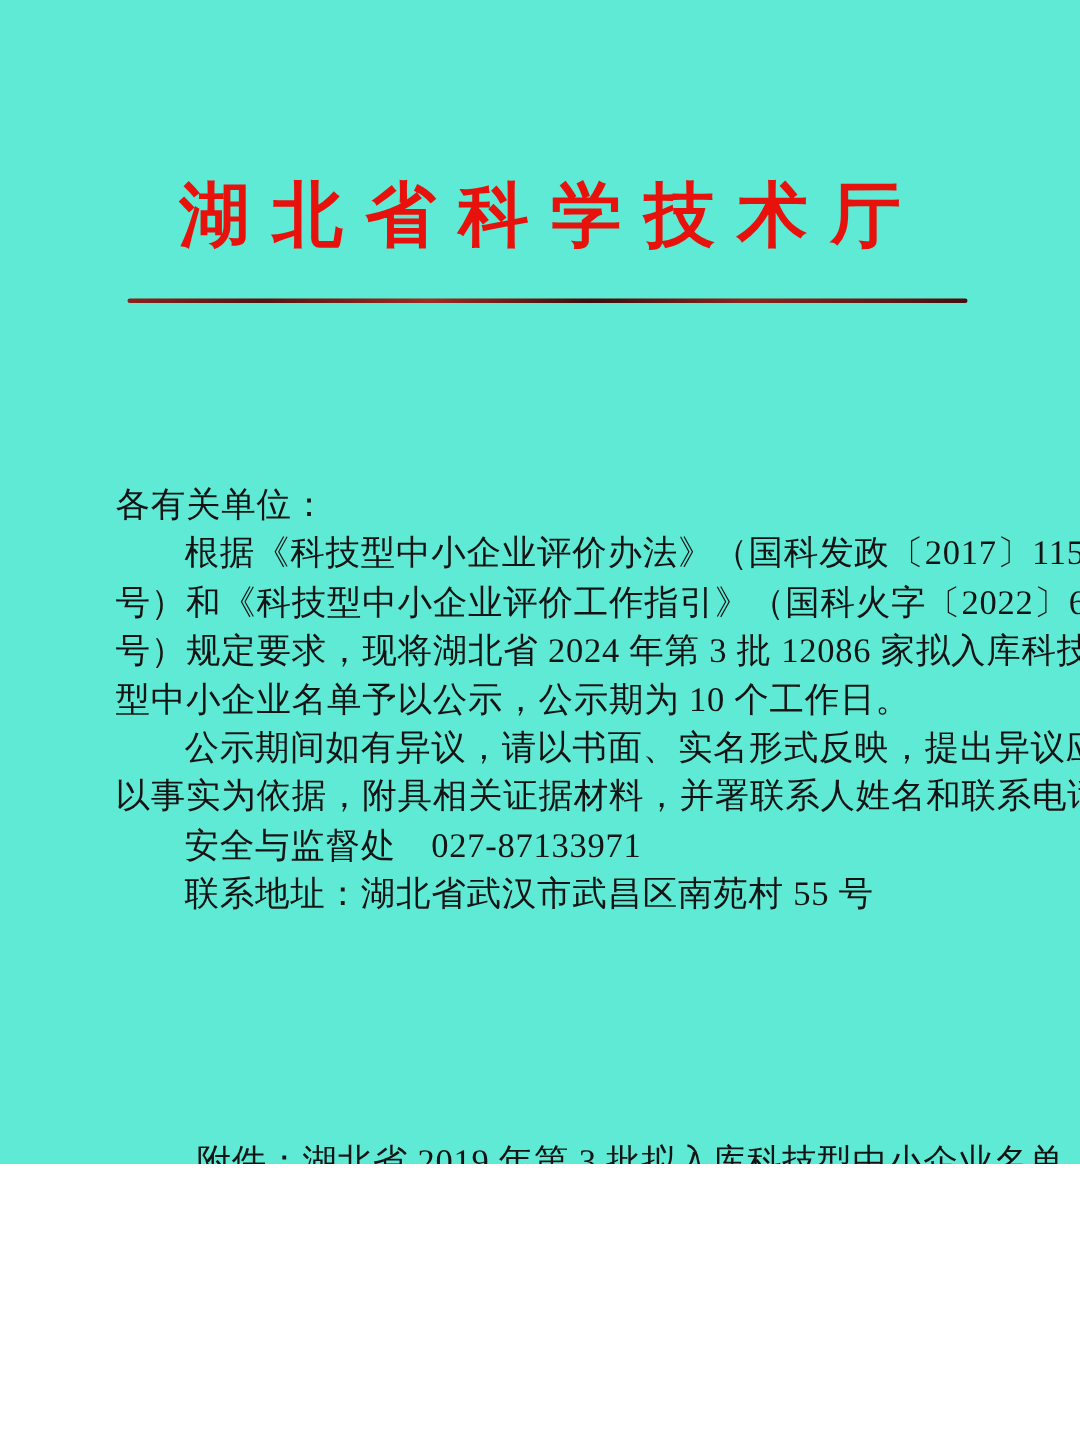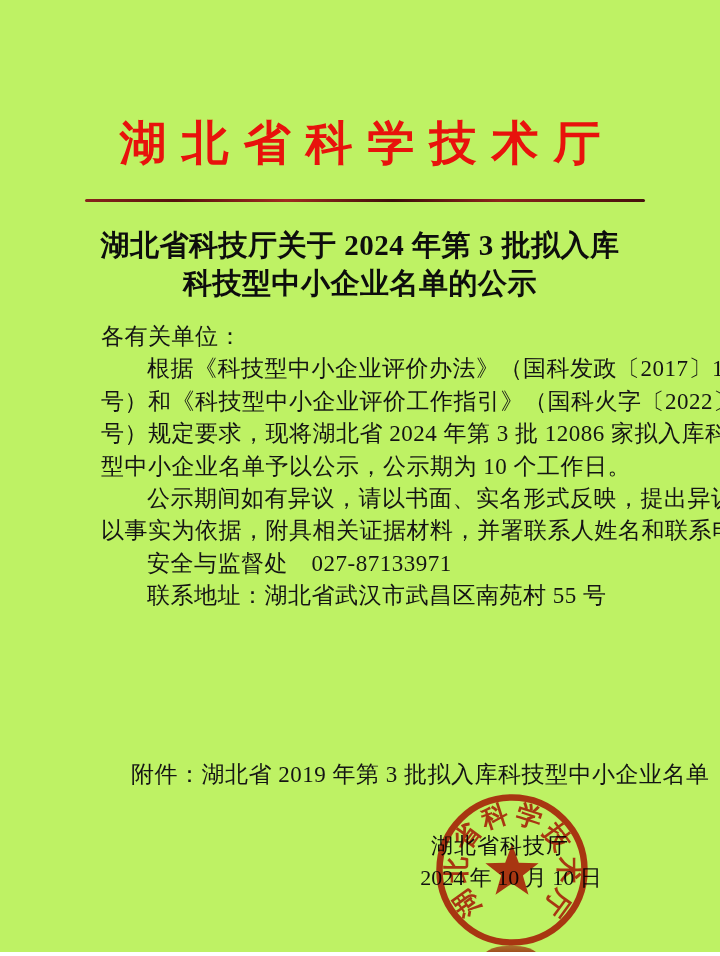--- a/index.html
+++ b/index.html
@@ -1,19 +1,19 @@
 <!DOCTYPE html>
 <html lang="zh"><head>
 <meta charset="utf-8">
 <style>
   html,body{margin:0;padding:0;background:#ffffff;}
   .page{
     position:relative;
-    width:720px;height:952px;
-    background:#bef264;
+    width:720px;height:776px;
+    background:#5eead4;
     overflow:hidden;
     font-family:"Liberation Serif","DejaVu Serif",serif;
     color:#111;
   }
   
   .letterhead{
     position:absolute;top:112px;left:0;width:720px;
     text-align:center;
     font-size:47px;font-weight:bold;
     letter-spacing:15px;text-indent:15px;
@@ -28,21 +28,21 @@
   
   .doc-title{
     position:absolute;top:226px;left:0;width:720px;
     text-align:center;
     font-weight:bold;font-size:29px;line-height:38px;
     color:#0d0d0d;
     letter-spacing:0.5px;
   }
   
   .body-text{
-    position:absolute;top:321px;left:101px;width:560px;
+    position:absolute;top:321px;left:77px;width:560px;
     font-size:23px;line-height:32.4px;
     letter-spacing:0.5px;
     color:#141414;
   }
   .body-line{white-space:nowrap;}
   .indent{padding-left:46px;}
   .attachment{
     position:absolute;top:759px;left:131px;
     font-size:23px;letter-spacing:0.5px;white-space:nowrap;color:#141414;
   }
@@ -74,24 +74,20 @@
 </style>
 </head>
 <body>
 
 <div class="page">
 
   <div class="letterhead">湖北省科学技术厅</div>
 
   <div class="rule"></div>
 
-  <div class="doc-title">
-    <div>湖北省科技厅关于 2024 年第 3 批拟入库</div>
-    <div>科技型中小企业名单的公示</div>
-  </div>
 
   <div class="body-text">
     <div class="body-line">各有关单位：</div>
     <div class="body-line indent">根据《科技型中小企业评价办法》（国科发政〔2017〕115</div>
     <div class="body-line">号）和《科技型中小企业评价工作指引》（国科火字〔2022〕67</div>
     <div class="body-line">号）规定要求，现将湖北省 2024 年第 3 批 12086 家拟入库科技</div>
     <div class="body-line">型中小企业名单予以公示，公示期为 10 个工作日。</div>
     <div class="body-line indent">公示期间如有异议，请以书面、实名形式反映，提出异议应</div>
     <div class="body-line">以事实为依据，附具相关证据材料，并署联系人姓名和联系电话。</div>
     <div class="body-line indent">安全与监督处　027-87133971</div>

